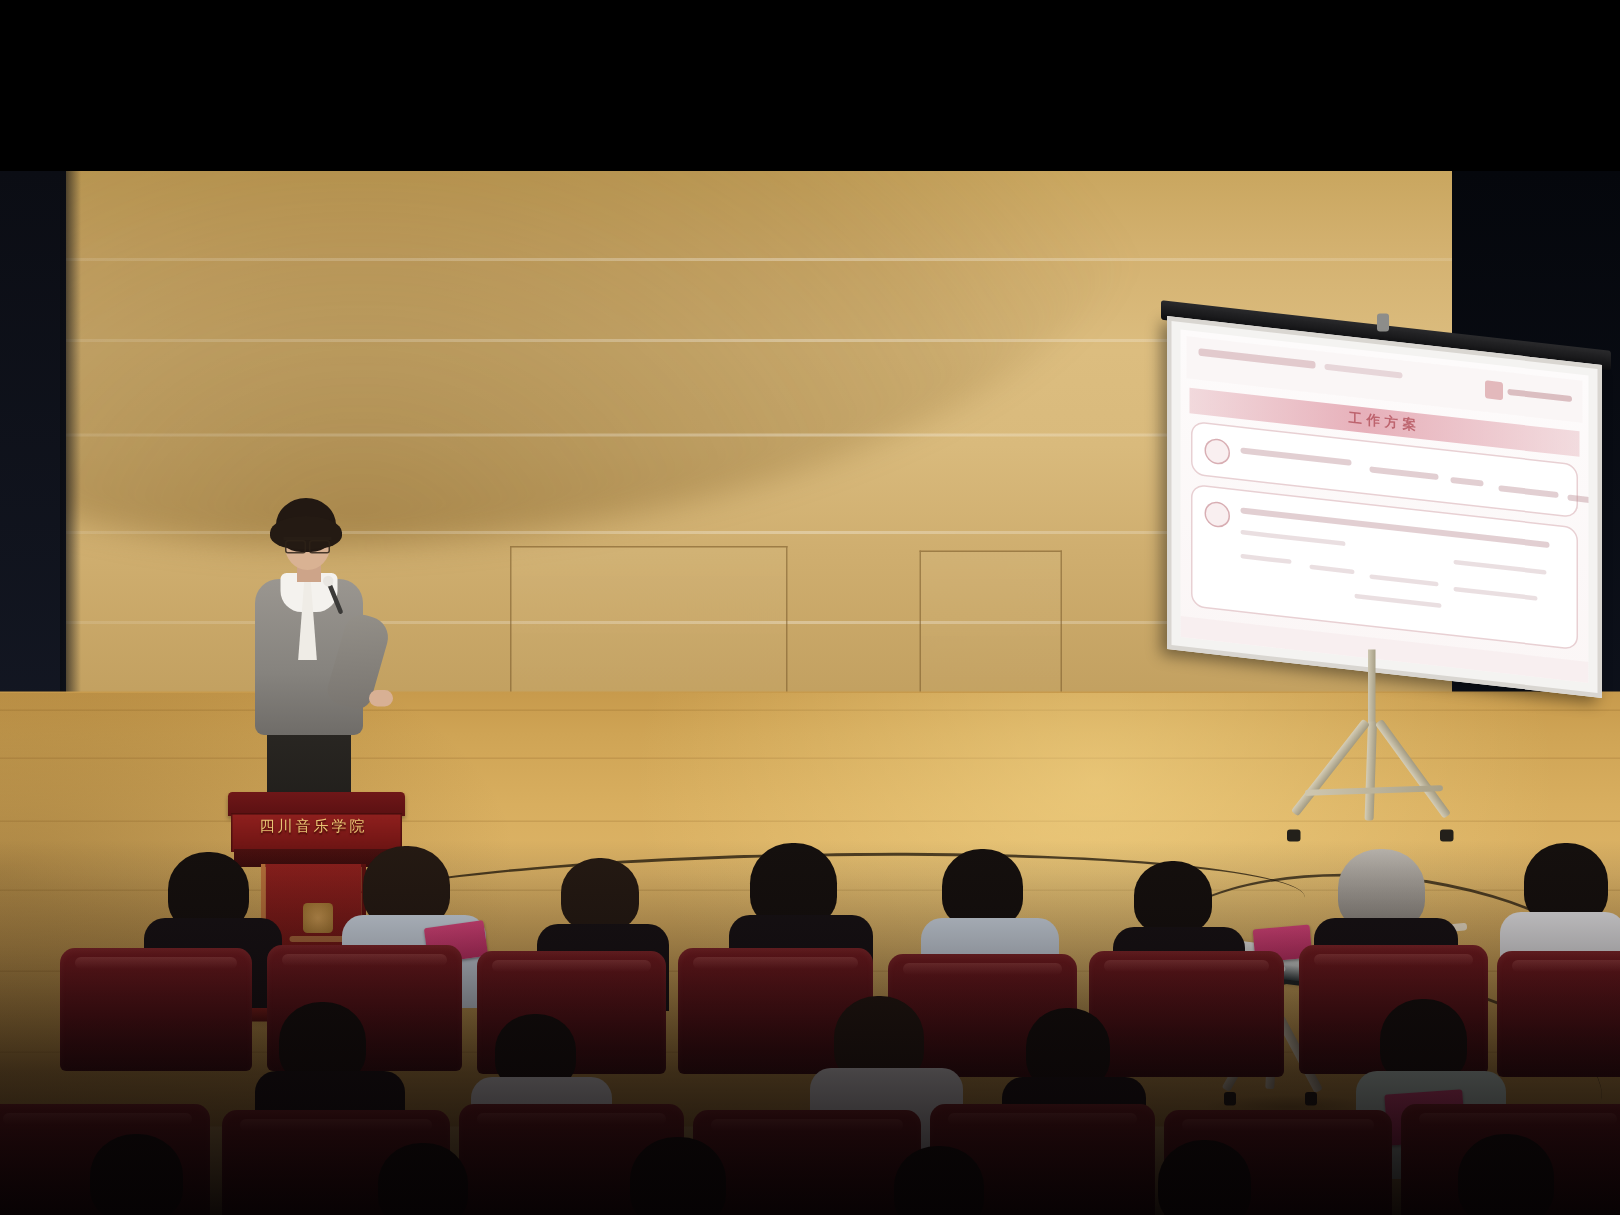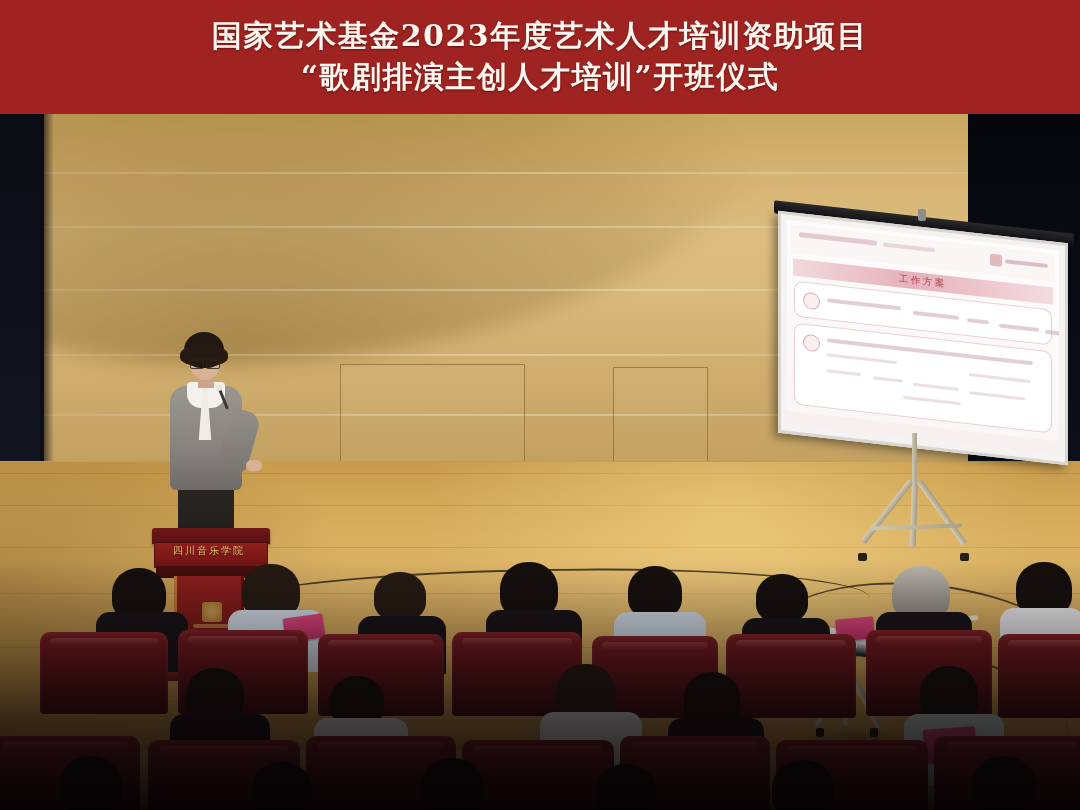--- a/index.html
+++ b/index.html
@@ -422,24 +422,20 @@
     background:linear-gradient(180deg,#e0477f,#c43268);
     border-radius:2px;
     box-shadow:0 1px 2px rgba(0,0,0,.4);
   }
 </style>
 </head>
 <body>
 
 <div class="stage-photo">
 
-  <div class="banner">
-    <div class="banner-line banner-line-1">国家艺术基金2023年度艺术人才培训资助项目</div>
-    <div class="banner-line banner-line-2">“歌剧排演主创人才培训”开班仪式</div>
-  </div>
 
   <div class="hall">
 
     <div class="back-wall">
       <div class="ceiling-curve"></div>
       <div class="wall-seam" style="top:58px"></div>
       <div class="wall-seam" style="top:112px"></div>
       <div class="wall-seam" style="top:175px"></div>
       <div class="wall-seam" style="top:240px"></div>
       <div class="wall-seam" style="top:300px"></div>

